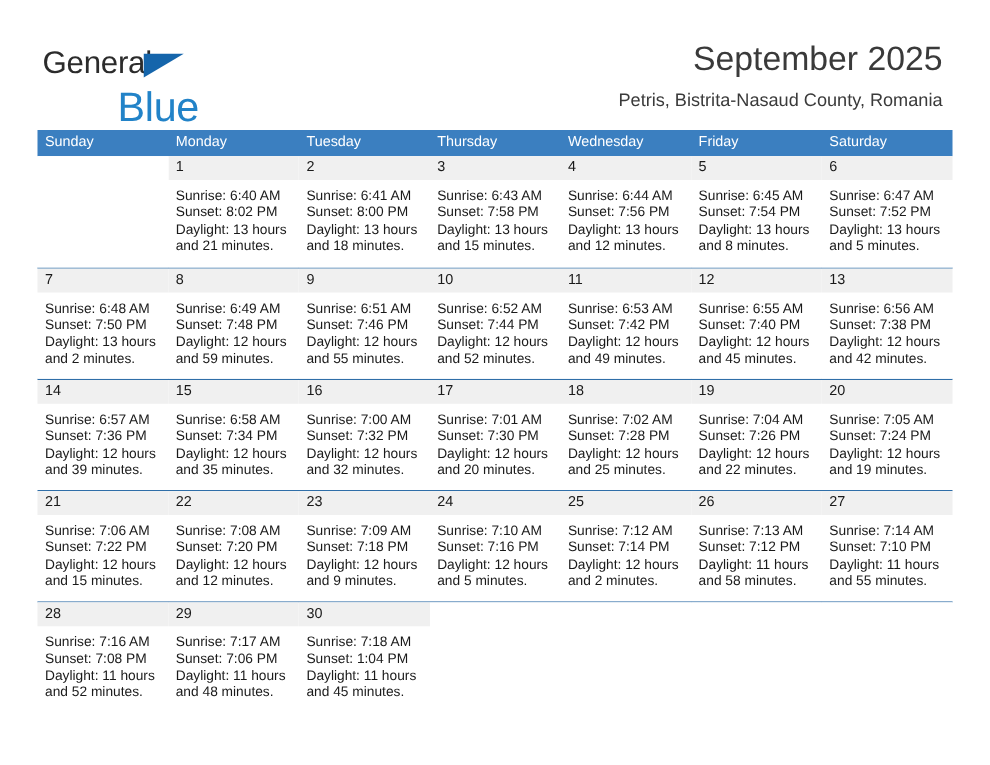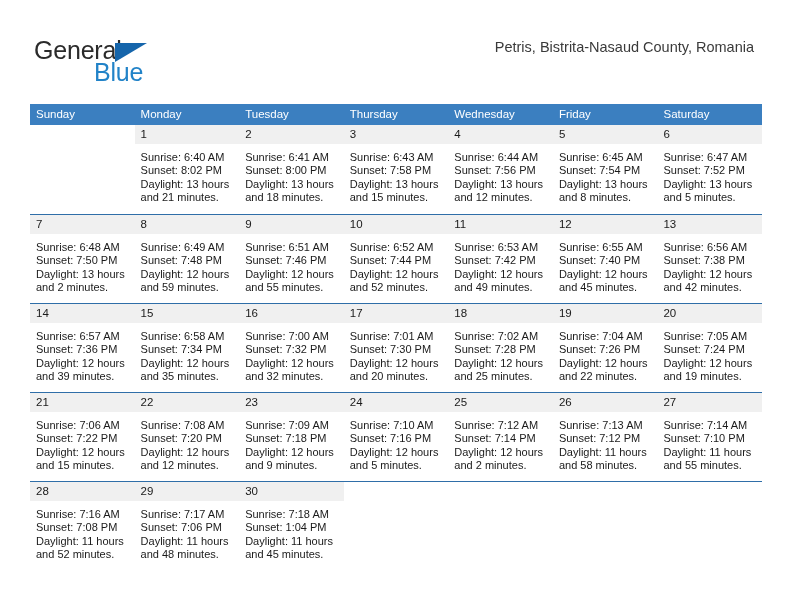--- a/index.html
+++ b/index.html
@@ -46,22 +46,22 @@
     left: 81px;
     top: 7px;
     width: 0;
     height: 0;
     border-left: 32px solid #1565ab;
     border-bottom: 19px solid transparent;
   }
   .brand-blue {
     position: absolute;
     left: 60px;
-    top: 22px;
-    font-size: 25px;
+    top: 36px;
+    font-size: 33px;
     letter-spacing: -0.2px;
     color: #2283c8;
     line-height: 28px;
   }
 
   .title-block {
     position: absolute;
     right: 38px;
     top: 30px;
     text-align: right;
@@ -147,20 +147,21 @@
 
 <div class="page-header">
 
   <div class="brand-logo">
     <span class="brand-general">General</span>
     <span class="brand-flag"></span>
     <span class="brand-blue">Blue</span>
   </div>
 
   <div class="title-block">
+    <div class="cal-title">September 2025</div>
     <div class="cal-subtitle">Petris, Bistrita-Nasaud County, Romania</div>
   </div>
 
 </div>
 
 <div class="calendar">
   <div class="weekday-row" id="weekday-row">
       <div class="weekday-cell">Sunday</div>
       <div class="weekday-cell">Monday</div>
       <div class="weekday-cell">Tuesday</div>

